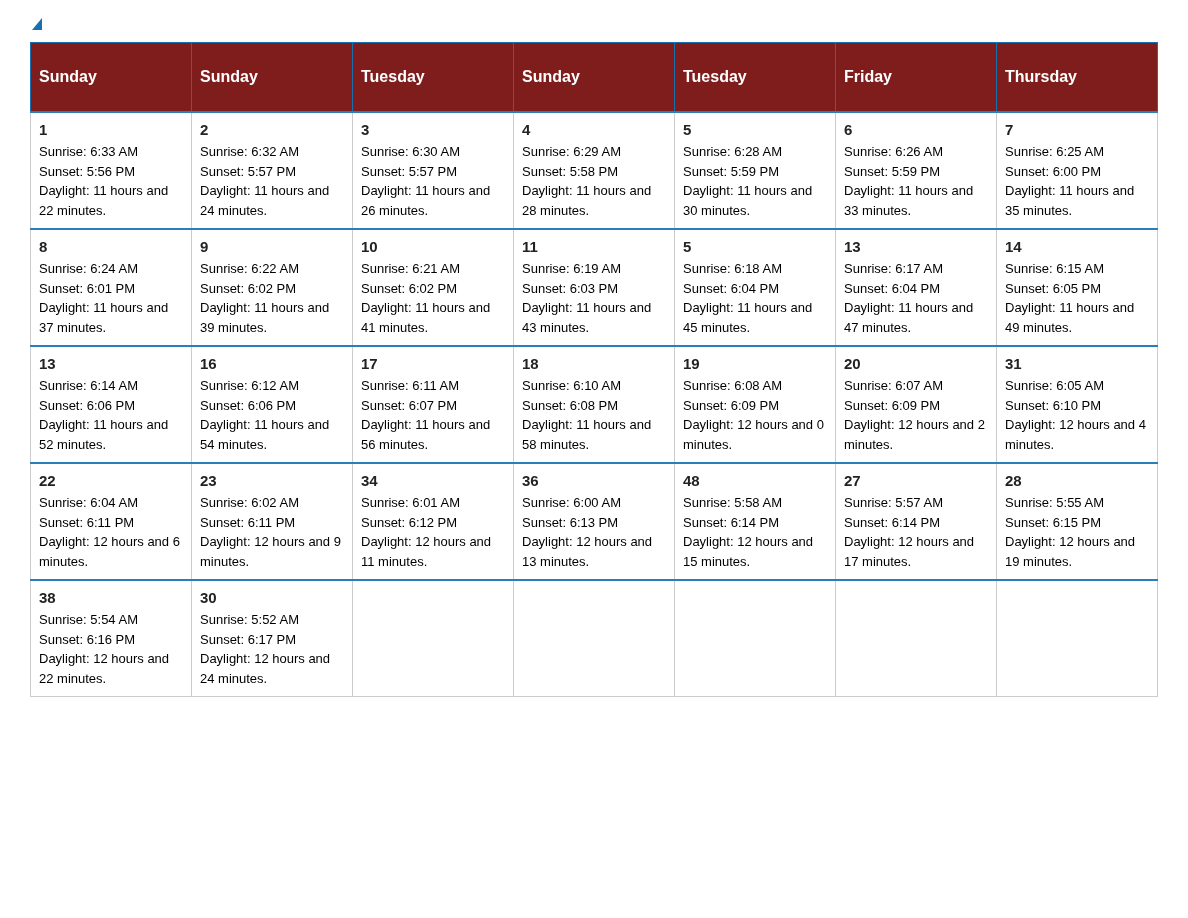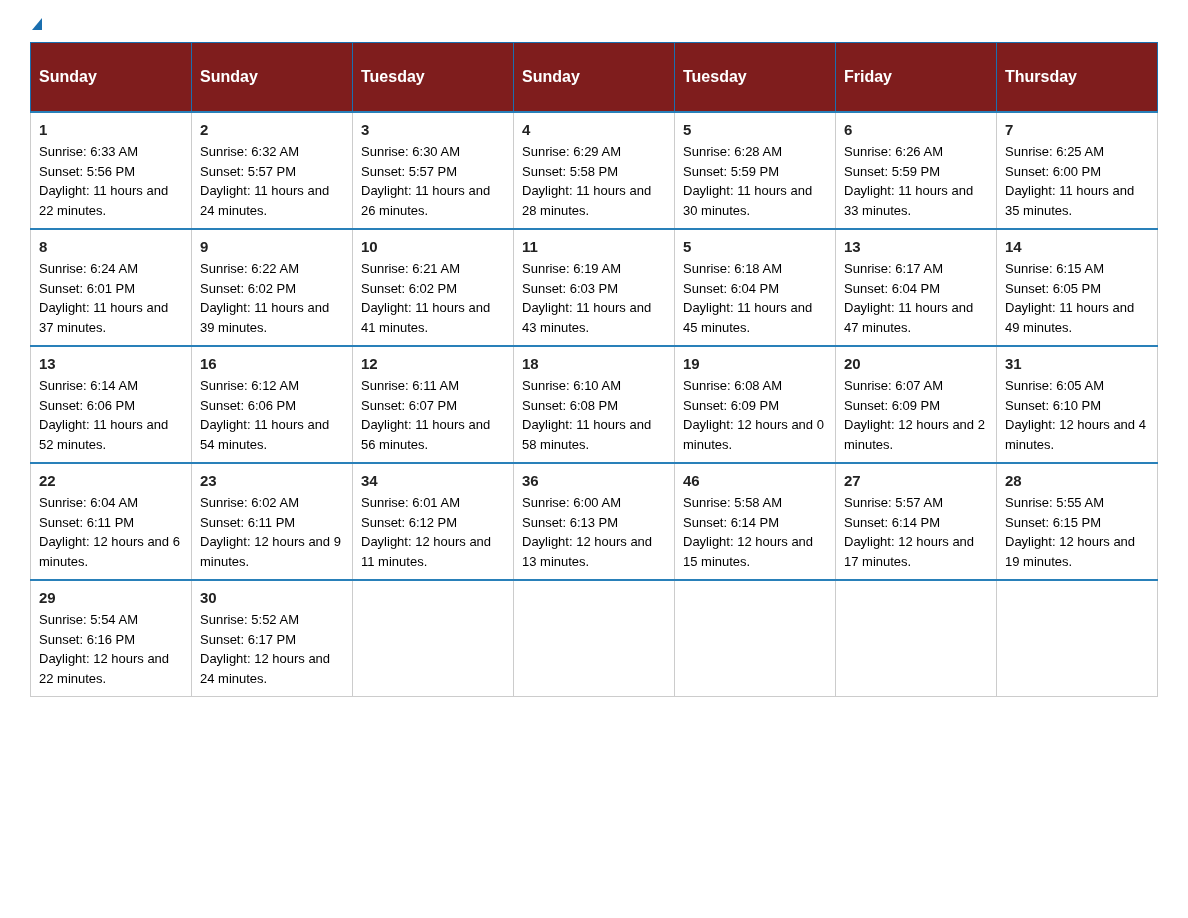--- a/index.html
+++ b/index.html
@@ -191,21 +191,21 @@
       <tr>
         <td>
           <span class="day-num">13</span>
           <div class="day-info">Sunrise: 6:14 AM<br>Sunset: 6:06 PM<br>Daylight: 11 hours and 52 minutes.</div>
         </td>
         <td>
           <span class="day-num">16</span>
           <div class="day-info">Sunrise: 6:12 AM<br>Sunset: 6:06 PM<br>Daylight: 11 hours and 54 minutes.</div>
         </td>
         <td>
-          <span class="day-num">12</span>
+          <span class="day-num">17</span>
           <div class="day-info">Sunrise: 6:11 AM<br>Sunset: 6:07 PM<br>Daylight: 11 hours and 56 minutes.</div>
         </td>
         <td>
           <span class="day-num">18</span>
           <div class="day-info">Sunrise: 6:10 AM<br>Sunset: 6:08 PM<br>Daylight: 11 hours and 58 minutes.</div>
         </td>
         <td>
           <span class="day-num">19</span>
           <div class="day-info">Sunrise: 6:08 AM<br>Sunset: 6:09 PM<br>Daylight: 12 hours and 0 minutes.</div>
         </td>
@@ -229,35 +229,35 @@
         </td>
         <td>
           <span class="day-num">34</span>
           <div class="day-info">Sunrise: 6:01 AM<br>Sunset: 6:12 PM<br>Daylight: 12 hours and 11 minutes.</div>
         </td>
         <td>
           <span class="day-num">36</span>
           <div class="day-info">Sunrise: 6:00 AM<br>Sunset: 6:13 PM<br>Daylight: 12 hours and 13 minutes.</div>
         </td>
         <td>
-          <span class="day-num">46</span>
+          <span class="day-num">48</span>
           <div class="day-info">Sunrise: 5:58 AM<br>Sunset: 6:14 PM<br>Daylight: 12 hours and 15 minutes.</div>
         </td>
         <td>
           <span class="day-num">27</span>
           <div class="day-info">Sunrise: 5:57 AM<br>Sunset: 6:14 PM<br>Daylight: 12 hours and 17 minutes.</div>
         </td>
         <td>
           <span class="day-num">28</span>
           <div class="day-info">Sunrise: 5:55 AM<br>Sunset: 6:15 PM<br>Daylight: 12 hours and 19 minutes.</div>
         </td>
       </tr>
       <tr>
         <td>
-          <span class="day-num">29</span>
+          <span class="day-num">38</span>
           <div class="day-info">Sunrise: 5:54 AM<br>Sunset: 6:16 PM<br>Daylight: 12 hours and 22 minutes.</div>
         </td>
         <td>
           <span class="day-num">30</span>
           <div class="day-info">Sunrise: 5:52 AM<br>Sunset: 6:17 PM<br>Daylight: 12 hours and 24 minutes.</div>
         </td>
         <td class="empty"></td>
         <td class="empty"></td>
         <td class="empty"></td>
         <td class="empty"></td>

